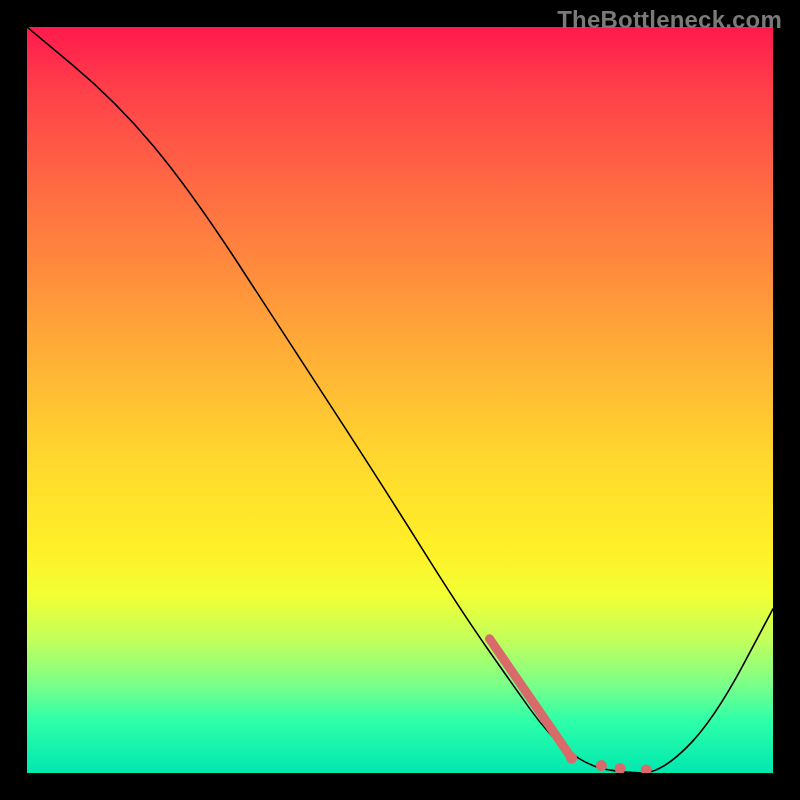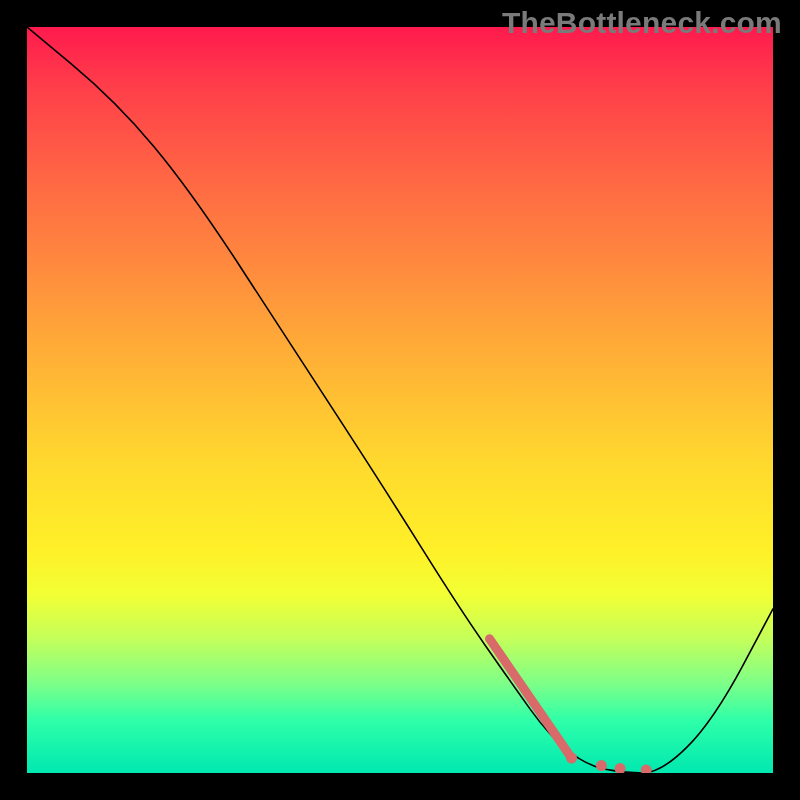--- a/index.html
+++ b/index.html
@@ -15,21 +15,21 @@
     position: relative;
     width: 800px;
     height: 800px;
     background: #000;
   }
   .watermark {
     position: absolute;
     top: 6px;
     right: 18px;
     color: #7a7a7a;
-    font-size: 30px;
+    font-size: 24px;
     font-weight: 600;
     letter-spacing: 0.2px;
     z-index: 5;
   }
   .plot {
     position: absolute;
     left: 27px;
     top: 27px;
     width: 746px;
     height: 746px;

